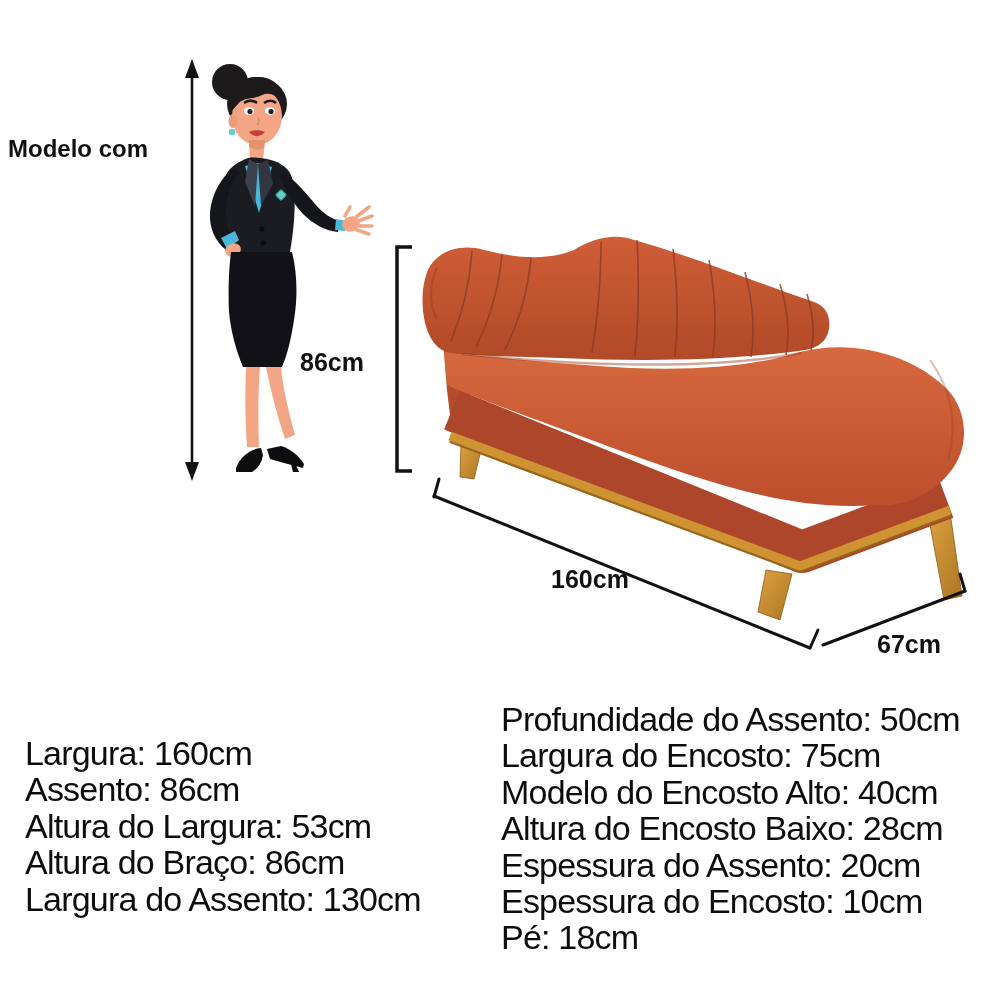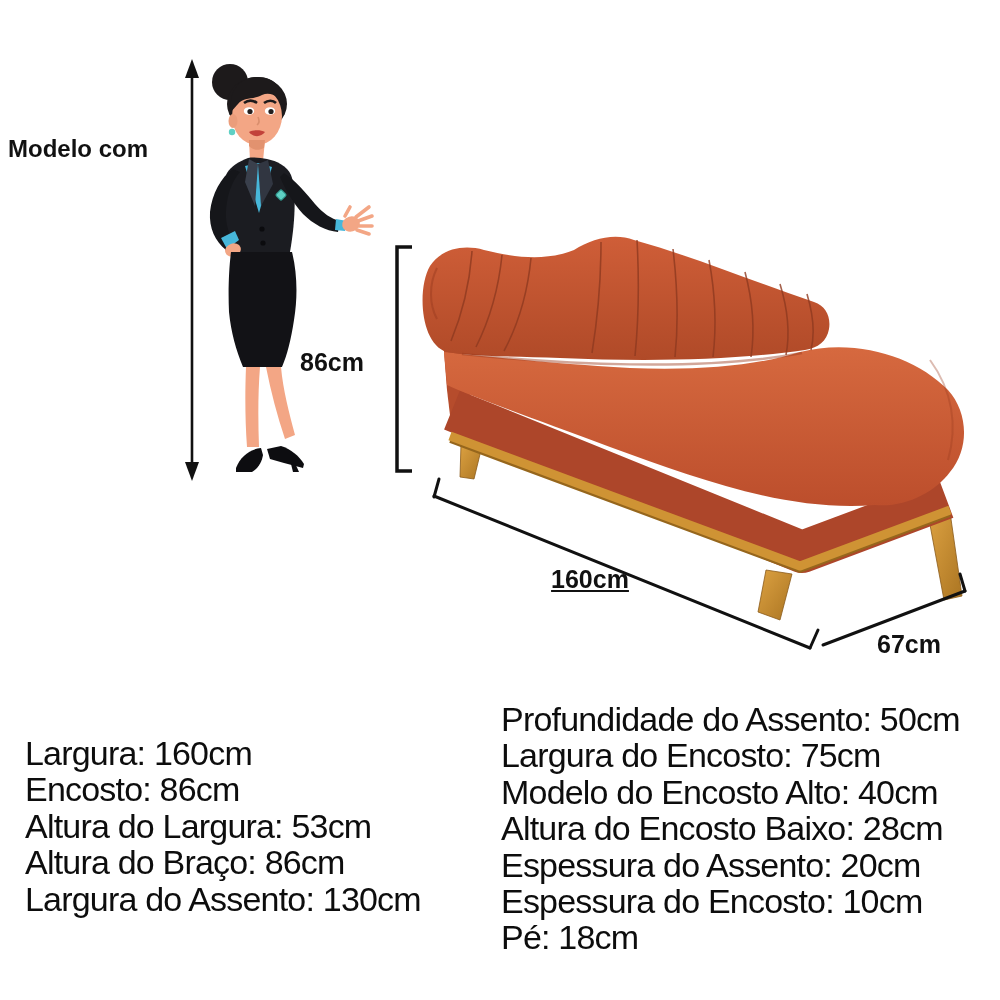--- a/index.html
+++ b/index.html
@@ -4,21 +4,21 @@
 <style>
   html,body{margin:0;padding:0;background:#fff;}
   body{width:1000px;height:1000px;overflow:hidden;position:relative;
        font-family:"Liberation Sans","DejaVu Sans",sans-serif;color:#0d0d0d;}
   .stage{position:absolute;inset:0;}
   svg{position:absolute;left:0;top:0;}
   .model-label{position:absolute;left:8px;top:138px;width:192px;text-align:left;
        font-size:24px;line-height:21px;font-weight:bold;color:#111;}
   .dim{position:absolute;font-size:25px;font-weight:bold;color:#111;}
   .dim-height{left:300px;top:348px;width:70px;text-align:left;}
-  .dim-width{left:548px;top:565px;width:84px;text-align:center;text-decoration:underline;}
+  .dim-width{left:548px;top:565px;width:84px;text-align:center;}
   .dim-depth{left:869px;top:630px;width:72px;text-align:right;}
   .specs{position:absolute;font-size:34px;line-height:36.4px;letter-spacing:-0.8px;
        color:#0d0d0d;white-space:nowrap;}
   .specs-left{left:25px;top:735px;}
   .specs-right{left:501px;top:701px;}
 </style>
 </head>
 <body>
 
 <div class="stage">
@@ -143,21 +143,21 @@
   <div class="model-label">
     <div>Modelo com</div>
   </div>
 
   <div class="dim dim-height">86cm</div>
   <div class="dim dim-width">160cm</div>
   <div class="dim dim-depth">67cm</div>
 
   <div class="specs specs-left">
     <div class="spec-line">Largura: 160cm</div>
-    <div class="spec-line">Encosto: 86cm</div>
+    <div class="spec-line">Assento: 86cm</div>
     <div class="spec-line">Altura do Largura: 53cm</div>
     <div class="spec-line">Altura do Braço: 86cm</div>
     <div class="spec-line">Largura do Assento: 130cm</div>
   </div>
 
   <div class="specs specs-right">
     <div class="spec-line">Profundidade do Assento: 50cm</div>
     <div class="spec-line">Largura do Encosto: 75cm</div>
     <div class="spec-line">Modelo do Encosto Alto: 40cm</div>
     <div class="spec-line">Altura do Encosto Baixo: 28cm</div>

